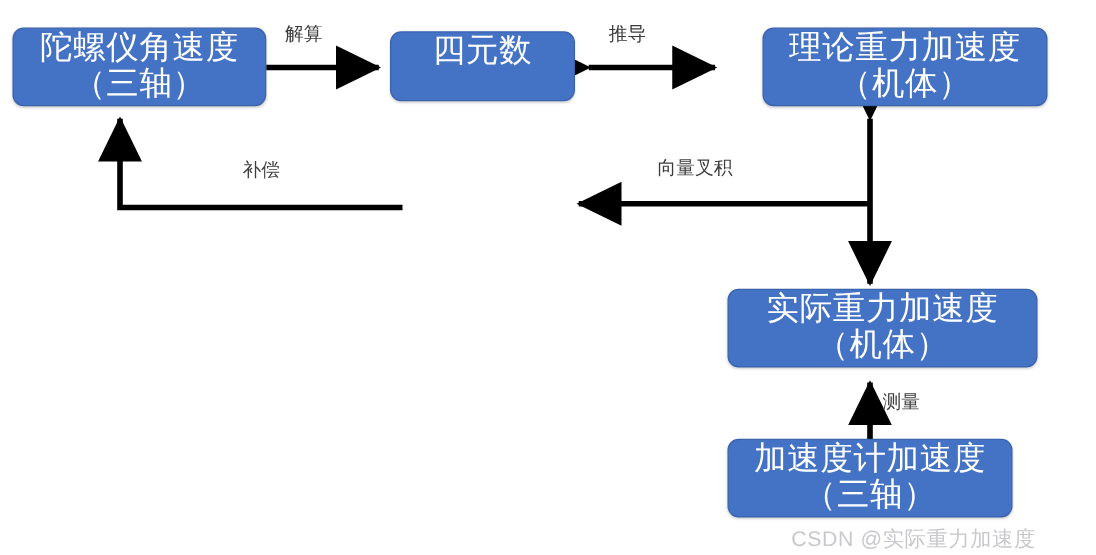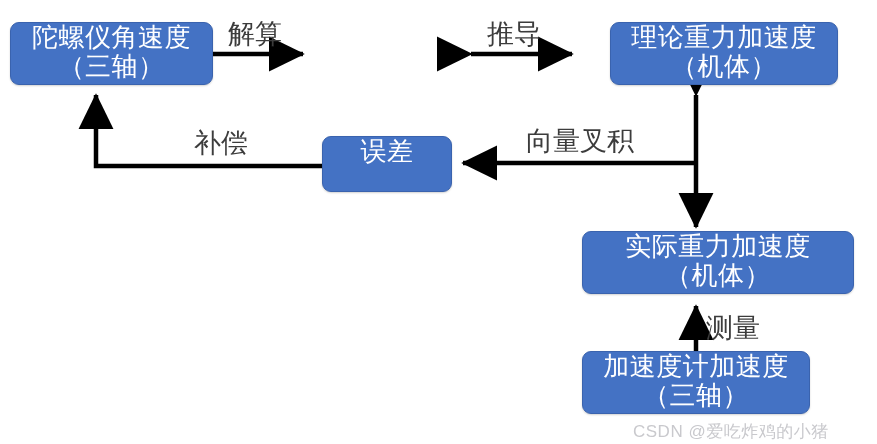--- a/index.html
+++ b/index.html
@@ -35,21 +35,21 @@
     box-shadow: 0 1px 2px rgba(0,0,0,0.18);
     z-index: 3;
     white-space: nowrap;
   }
   .node .ln { display: block; }
   .node.small { font-size: 26px; }
 
   .edge-label {
     position: absolute;
     color: #3c3c3c;
-    font-size: 27px;
+    font-size: 15px;
     line-height: 1;
     white-space: nowrap;
     z-index: 4;
     font-family: Liberation Serif, serif;
   }
   #arrows {
     position: absolute;
     left: 0;
     top: 0;
     width: 877px;
@@ -103,45 +103,45 @@
     <g>
       <line x1="696" y1="352" x2="696" y2="306" stroke="#000000" stroke-width="4.5" marker-end="url(#ah-r)"></line>
     </g>
   </svg>
 
   <div class="node" style="left:10px; top:22px; width:203px; height:63px;">
     <span class="ln">陀螺仪角速度</span>
     <span class="ln">（三轴）</span>
   </div>
 
+  <div class="node small" style="left:312px; top:25px; width:148px; height:56px;">
+    <span class="ln">四元数</span>
+  </div>
 
   <div class="node" style="left:582px; top:22px; width:228px; height:63px;margin-left:28px;">
     <span class="ln">理论重力加速度</span>
     <span class="ln">（机体）</span>
   </div>
 
-  <div class="node small" style="left:322px; top:136px; width:130px; height:56px;">
-    <span class="ln">误差</span>
-  </div>
 
-  <div class="node" style="left:582px; top:231px; width:272px; height:63px;font-family:Liberation Serif, serif;">
+  <div class="node" style="left:582px; top:231px; width:248px; height:63px;font-family:Liberation Serif, serif;">
     <span class="ln">实际重力加速度</span>
     <span class="ln">（机体）</span>
   </div>
 
   <div class="node" style="left:582px; top:351px; width:228px; height:63px;">
     <span class="ln">加速度计加速度</span>
     <span class="ln">（三轴）</span>
   </div>
 
   <div class="edge-label" style="left:228px; top:21px;">解算</div>
 
   <div class="edge-label" style="left:487px; top:21px;">推导</div>
 
   <div class="edge-label" style="left:526px; top:128px;">向量叉积</div>
 
   <div class="edge-label" style="left:175px; top:130px;margin-left:19px;">补偿</div>
 
   <div class="edge-label" style="left:706px; top:315px;text-align:center;">测量</div>
 
-  <div class="watermark" style="left:633px; top:420px;">CSDN @爱吃炸鸡的小猪</div>
+  <div class="watermark" style="left:633px; top:420px;">CSDN @实际重力加速度</div>
 
 </div>
 
 </body></html>

